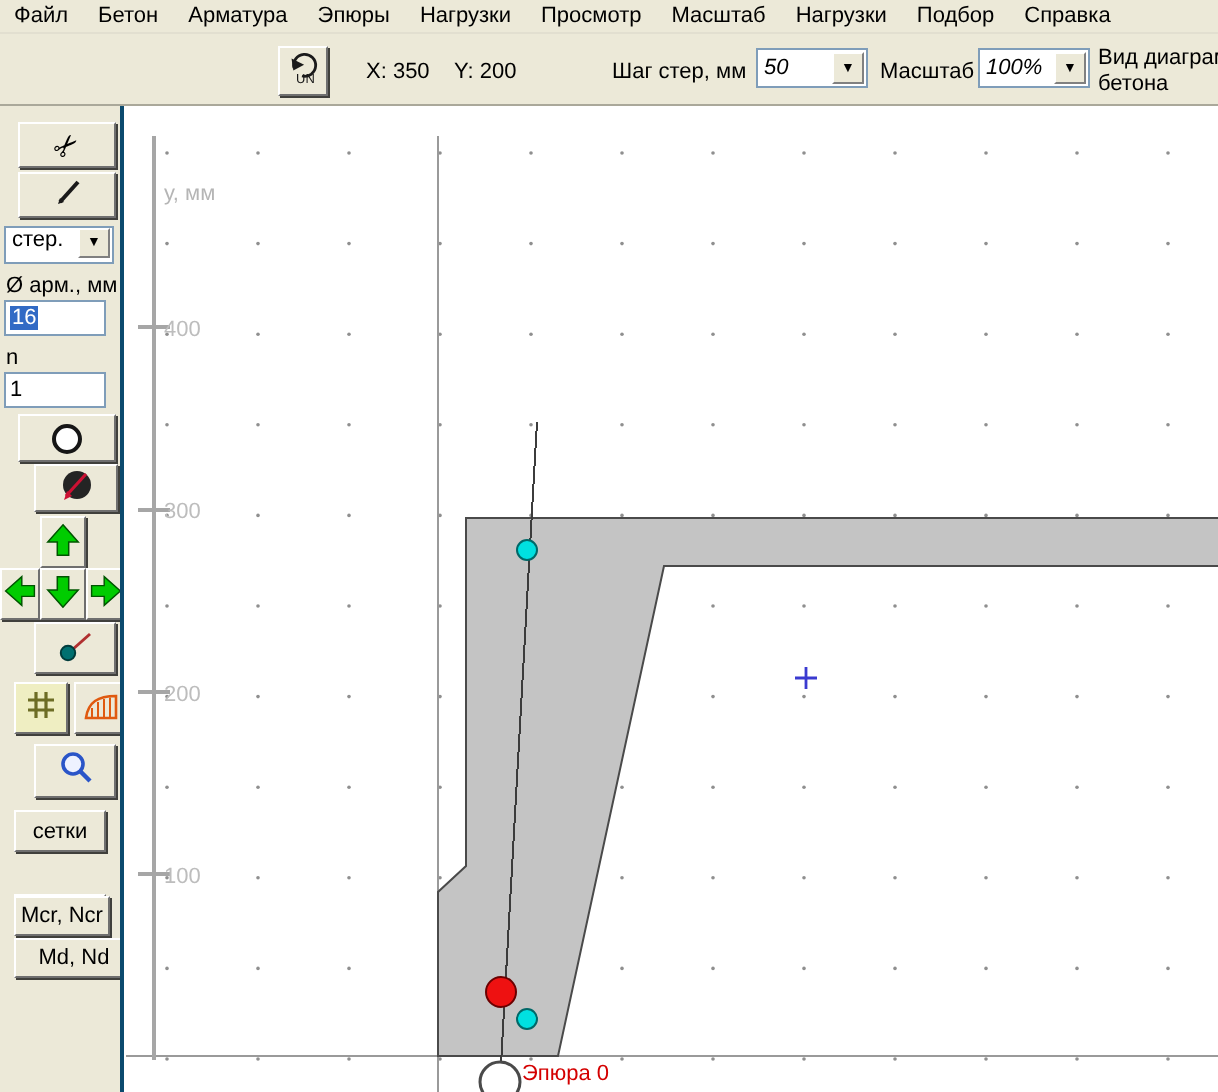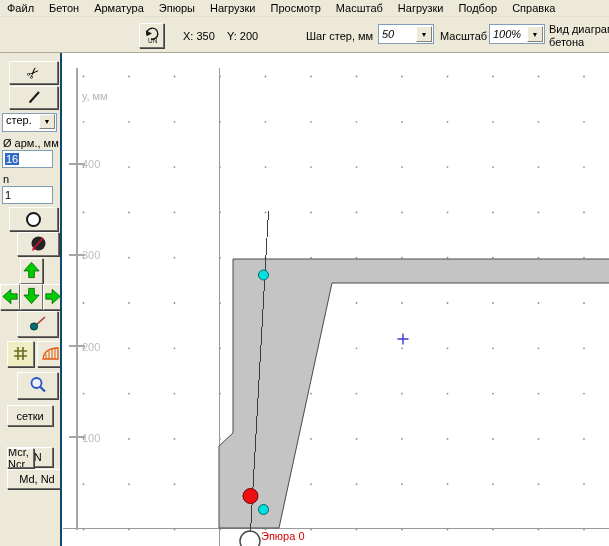--- a/index.html
+++ b/index.html
@@ -230,21 +230,21 @@
     <span>
       <svg width="18" height="18" viewBox="0 0 18 18">
         <circle cx="7.5" cy="7" r="5" fill="#eef2ff" stroke="#2a55c8" stroke-width="1.8"></circle>
         <line x1="11" y1="10.5" x2="16" y2="15.5" stroke="#2a55c8" stroke-width="2.2"></line>
       </svg>
     </span>
   </div>
 
   <div class="sb-btn" style="left:7px; top:352px; width:46px; height:21px">сетки</div>
   <div class="sb-btn" style="left:7px; top:394px; width:46px; height:20px">M, N</div>
-  <div class="sb-btn" style="left:7px; top:395px; width:27px; height:20px">Mcr, Ncr</div>
+  <div class="sb-btn" style="left:7px; top:395px; width:48px; height:20px">Mcr, Ncr</div>
   <div class="sb-btn" style="left:7px; top:416px; width:60px; height:20px">Md, Nd</div>
 </div>
 
 <div class="canvas-wrap">
   <svg id="cv" width="549" height="493" viewBox="60 53 549 493">
       <g fill="#8f8f8f">
         <circle cx="81.5" cy="76.5" r="0.9"></circle>
         <circle cx="127" cy="76.5" r="0.9"></circle>
         <circle cx="172.5" cy="76.5" r="0.9"></circle>
         <circle cx="218" cy="76.5" r="0.9"></circle>

